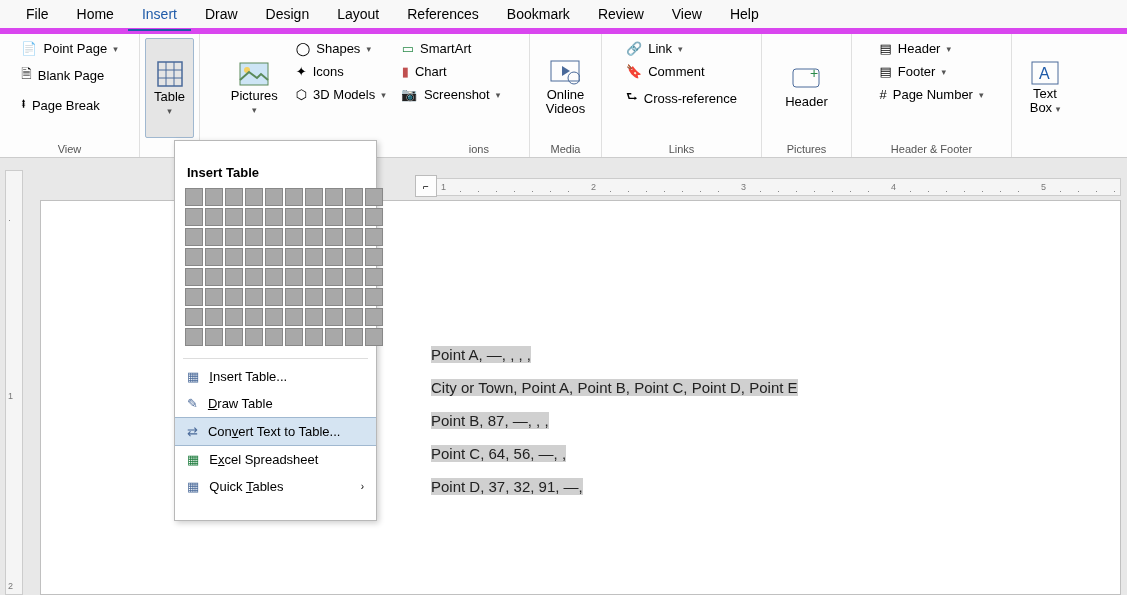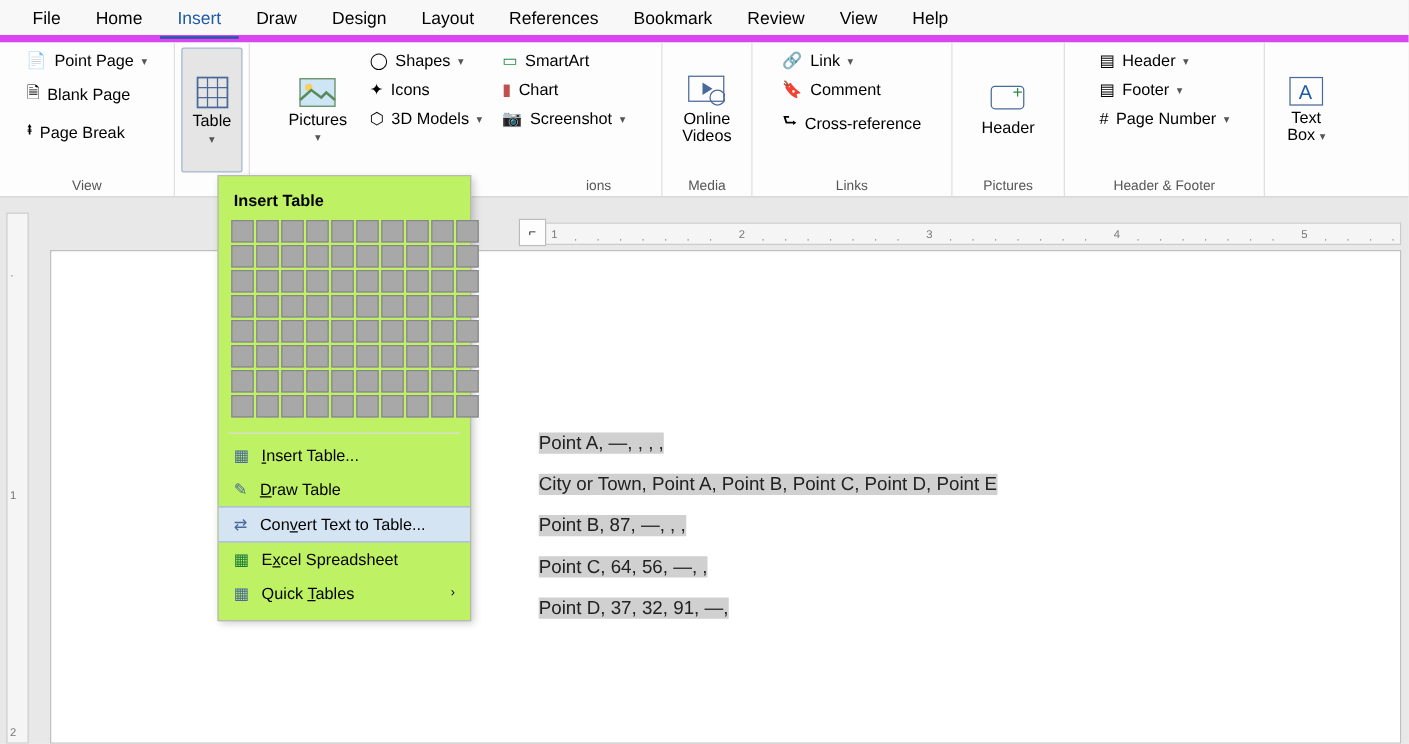--- a/index.html
+++ b/index.html
@@ -25,21 +25,21 @@
 .docarea { position: absolute; top: 160px; left: 0; right: 0; bottom: 0; background: #e8e8e8; }
 .vruler { position: absolute; left: 5px; top: 10px; width: 18px; bottom: 0; background: #f5f5f5; border: 1px solid #ccc; font-size: 9px; color: #777; }
 .vruler .tick { position: absolute; left: 2px; font-size: 9px; }
 .hruler { position: absolute; left: 420px; right: 6px; top: 18px; height: 18px; background: #f5f5f5; border: 1px solid #ccc; display: flex; align-items: center; font-size: 9px; color: #777; }
 .hruler .tick { position: absolute; top: 3px; }
 
 .page { position: absolute; left: 40px; top: 40px; right: 6px; bottom: 0; background: #fff; border: 1px solid #c0c0c0; padding: 145px 0 0 390px; }
 .line { font-size: 15px; color: #222; margin-bottom: 16px; }
 .sel { background: #d0d0d0; display: inline; }
 
-.dropdown { position: absolute; left: 174px; top: 140px; width: 203px; background: #bef264; border: 1px solid #b8b8b8; box-shadow: 2px 2px 6px rgba(0,0,0,0.2); z-index: 50; padding: 8px 0; }
+.dropdown { position: absolute; left: 174px; top: 140px; width: 203px; background: #ffffff; border: 1px solid #b8b8b8; box-shadow: 2px 2px 6px rgba(0,0,0,0.2); z-index: 50; padding: 20px 0; }
 .dd-title { font-size: 13px; font-weight: 600; padding: 4px 12px 8px; }
 .tgrid { display: grid; grid-template-columns: repeat(10, 1fr); gap: 2px; padding: 0 10px 8px; }
 .tgrid div { width: 18px; height: 18px; background: #a8a8a8; border: 1px solid #888; }
 .dd-sep { height: 1px; background: #ddd; margin: 4px 8px; }
 .dd-item { display: flex; align-items: center; gap: 10px; padding: 6px 12px; font-size: 13px; cursor: pointer; }
 .dd-item.hover { background: #d5e4f2; border-top: 1px solid #a0b8d0; border-bottom: 1px solid #a0b8d0; }
 .dd-item .arrow { margin-left: auto; font-size: 10px; }
 .u { text-decoration: underline; }
 
 .tabstop { position: absolute; left: 415px; top: 15px; width: 22px; height: 22px; border: 1px solid #bbb; background: #fdfdfd; display: flex; align-items: center; justify-content: center; font-size: 10px; z-index: 5; }

